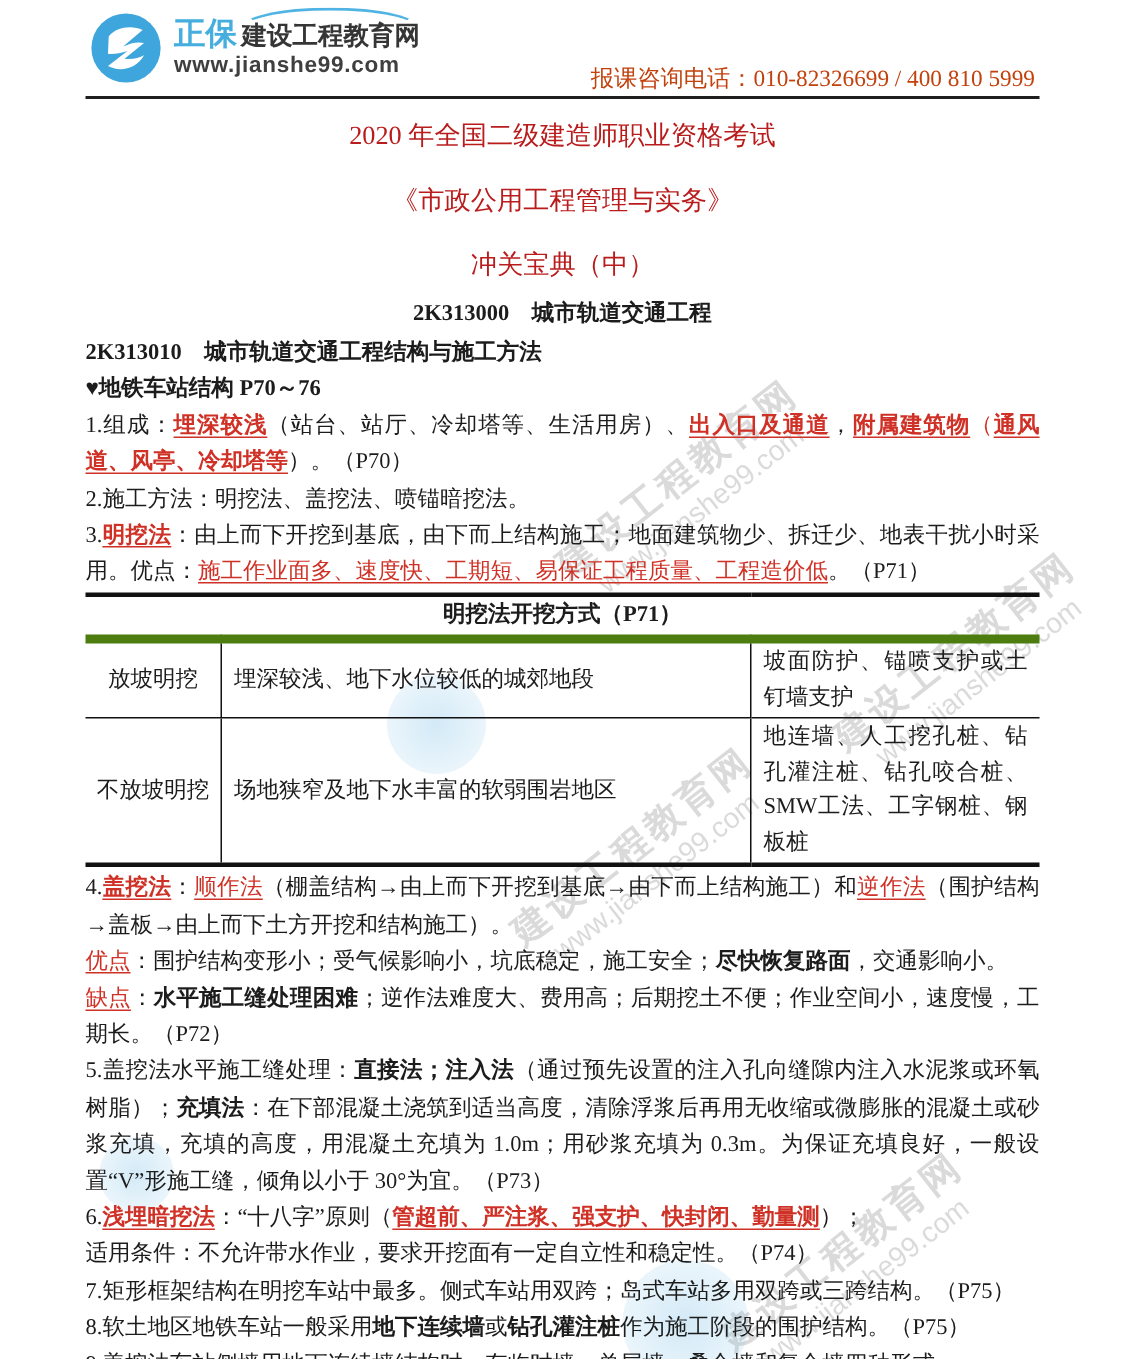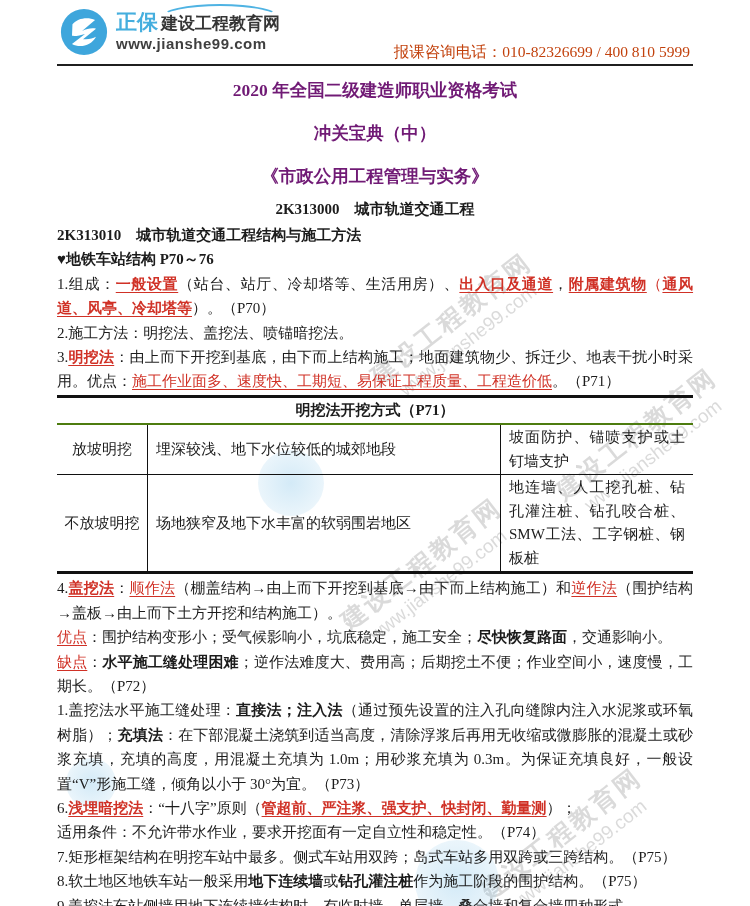--- a/index.html
+++ b/index.html
@@ -15,36 +15,36 @@
   .logo-text{font-family:"Liberation Sans","DejaVu Sans",sans-serif;position:relative;}
   .logo-arc{position:absolute;left:44px;top:-7px;width:116px;height:24px;
     border:2px solid transparent;border-top:2px solid #4fb3e3;border-radius:50%;}
   .logo-row1{display:flex;align-items:baseline;gap:3px;line-height:22px;}
   .brand-zh{color:#45aede;font-weight:bold;font-size:21px;}
   .brand-name{color:#353535;font-weight:bold;font-size:17px;}
   .logo-site{color:#3f3f3f;font-weight:bold;font-size:15px;line-height:18px;letter-spacing:.5px;}
   .phone{position:absolute;right:3px;bottom:1px;font-size:15.5px;color:#c2410c;}
   .rule{border-top:2px solid #1f1f1f;margin-top:0;}
   
-  .t{text-align:center;font-weight:bold;color:#701a75;}
+  .t{text-align:center;font-weight:normal;color:#b91c1c;}
   .t1{font-size:17.5px;margin-top:13px;line-height:23px;}
   .t2{font-size:17.5px;margin-top:20px;line-height:23px;}
   .t3{font-size:17.5px;margin-top:20px;line-height:23px;}
   .section-h{text-align:center;font-weight:bold;font-size:15px;margin-top:11px;line-height:21px;}
   
   .content{margin-top:3px;font-size:15px;line-height:24.4px;text-align:justify;}
   .c-heading{font-weight:bold;}
   .c-para{}
   .seg-b{font-weight:bold;}
   .seg-r{color:#d03126;}
   .seg-u{text-decoration:underline;text-underline-offset:3px;text-decoration-thickness:1px;}
   
   .c-table{width:100%;border-collapse:collapse;margin:1px 0 2px 0;font-size:15px;}
   .c-table td{padding:1px 8px;line-height:23.5px;vertical-align:middle;}
-  .tbl-title{border-top:3px solid #111;border-bottom:2px solid #4d7c0f;
+  .tbl-title{border-top:3px solid #111;border-bottom:6px solid #4d7c0f;
     text-align:center;font-weight:bold;padding:1px 0 2px 0;}
   .c-table tr:not(:first-child) td{border-bottom:1px solid #111;}
   .c-table tr.last-row td{border-bottom:3px solid #111;margin-top:18px;}
   .c-table td + td{border-left:1px solid #111;}
   .c-table td.col0{width:84px;text-align:center;padding:1px 3px;}
   .c-table td.col1{width:336px;}
   
   .wm{position:absolute;z-index:0;pointer-events:none;transform:rotate(-38deg);
     color:#bdbdbd;opacity:.55;font-family:"Liberation Sans","DejaVu Sans",sans-serif;
     text-align:center;white-space:nowrap;}
@@ -100,28 +100,28 @@
           <span class="brand-name">建设工程教育网</span>
         </span>
         <span class="logo-site" style="display:block;">www.jianshe99.com</span>
       </span>
     </div>
     <div class="phone">报课咨询电话：010-82326699 / 400 810 5999</div>
   </div>
   <div class="rule"></div>
 
   <div class="t t1">2020 年全国二级建造师职业资格考试</div>
+  <div class="t t2">《市政公用工程管理与实务》</div>
   <div class="t t3">冲关宝典（中）</div>
-  <div class="t t2">《市政公用工程管理与实务》</div>
   <div class="section-h">2K313000　城市轨道交通工程</div>
 
   <div class="content">
       <div class="c-heading">2K313010　城市轨道交通工程结构与施工方法</div>
       <div class="c-heading">♥地铁车站结构 P70～76</div>
-      <div class="c-para"><span>1.组成：</span><span class="seg-r seg-u seg-b">一般设置</span><span>（站台、站厅、冷却塔等、生活用房）、</span><span class="seg-r seg-u seg-b">出入口及通道</span><span>，</span><span class="seg-r seg-u seg-b">附属建筑物</span><span class="seg-r">（</span><span class="seg-r seg-u seg-b">通风道、风亭、冷却塔等</span><span>）。（P70）</span></div>
+      <div class="c-para"><span>1.组成：</span><span class="seg-r seg-u seg-b">埋深较浅</span><span>（站台、站厅、冷却塔等、生活用房）、</span><span class="seg-r seg-u seg-b">出入口及通道</span><span>，</span><span class="seg-r seg-u seg-b">附属建筑物</span><span class="seg-r">（</span><span class="seg-r seg-u seg-b">通风道、风亭、冷却塔等</span><span>）。（P70）</span></div>
       <div class="c-para"><span>2.施工方法：明挖法、盖挖法、喷锚暗挖法。</span></div>
       <div class="c-para"><span>3.</span><span class="seg-r seg-u seg-b">明挖法</span><span>：由上而下开挖到基底，由下而上结构施工；地面建筑物少、拆迁少、地表干扰小时采用。优点：</span><span class="seg-r seg-u">施工作业面多、速度快、工期短、易保证工程质量、工程造价低</span><span>。（P71）</span></div>
       <table class="c-table">
         <tbody>
           <tr>
             <td colspan="3" class="tbl-title">明挖法开挖方式（P71）</td>
           </tr>
           <tr>
             <td class="col0">放坡明挖</td>
             <td class="col1">埋深较浅、地下水位较低的城郊地段</td>
@@ -130,21 +130,21 @@
           <tr class="last-row">
             <td class="col0">不放坡明挖</td>
             <td class="col1">场地狭窄及地下水丰富的软弱围岩地区</td>
             <td>地连墙、人工挖孔桩、钻孔灌注桩、钻孔咬合桩、SMW工法、工字钢桩、钢板桩</td>
           </tr>
         </tbody>
       </table>
       <div class="c-para"><span>4.</span><span class="seg-r seg-u seg-b">盖挖法</span><span>：</span><span class="seg-r seg-u">顺作法</span><span>（棚盖结构→由上而下开挖到基底→由下而上结构施工）和</span><span class="seg-r seg-u">逆作法</span><span>（围护结构→盖板→由上而下土方开挖和结构施工）。</span></div>
       <div class="c-para"><span class="seg-r seg-u">优点</span><span>：围护结构变形小；受气候影响小，坑底稳定，施工安全；</span><span class="seg-b">尽快恢复路面</span><span>，交通影响小。</span></div>
       <div class="c-para"><span class="seg-r seg-u">缺点</span><span>：</span><span class="seg-b">水平施工缝处理困难</span><span>；逆作法难度大、费用高；后期挖土不便；作业空间小，速度慢，工期长。（P72）</span></div>
-      <div class="c-para"><span>1.盖挖法水平施工缝处理：</span><span class="seg-b">直接法；注入法</span><span>（通过预先设置的注入孔向缝隙内注入水泥浆或环氧树脂）；</span><span class="seg-b">充填法</span><span>：在下部混凝土浇筑到适当高度，清除浮浆后再用无收缩或微膨胀的混凝土或砂浆充填，充填的高度，用混凝土充填为 1.0m；用砂浆充填为 0.3m。为保证充填良好，一般设置“V”形施工缝，倾角以小于 30°为宜。（P73）</span></div>
+      <div class="c-para"><span>5.盖挖法水平施工缝处理：</span><span class="seg-b">直接法；注入法</span><span>（通过预先设置的注入孔向缝隙内注入水泥浆或环氧树脂）；</span><span class="seg-b">充填法</span><span>：在下部混凝土浇筑到适当高度，清除浮浆后再用无收缩或微膨胀的混凝土或砂浆充填，充填的高度，用混凝土充填为 1.0m；用砂浆充填为 0.3m。为保证充填良好，一般设置“V”形施工缝，倾角以小于 30°为宜。（P73）</span></div>
       <div class="c-para"><span>6.</span><span class="seg-r seg-u seg-b">浅埋暗挖法</span><span>：“十八字”原则（</span><span class="seg-r seg-u seg-b">管超前、严注浆、强支护、快封闭、勤量测</span><span>）；</span></div>
       <div class="c-para"><span>适用条件：不允许带水作业，要求开挖面有一定自立性和稳定性。（P74）</span></div>
       <div class="c-para"><span>7.矩形框架结构在明挖车站中最多。侧式车站用双跨；岛式车站多用双跨或三跨结构。（P75）</span></div>
       <div class="c-para"><span>8.软土地区地铁车站一般采用</span><span class="seg-b">地下连续墙</span><span>或</span><span class="seg-b">钻孔灌注桩</span><span>作为施工阶段的围护结构。（P75）</span></div>
       <div class="c-para"><span>9.盖挖法车站侧墙用地下连续墙结构时，有临时墙、单层墙、叠合墙和复合墙四种形式。</span></div>
     </div>
 
 </div>
 
 </body></html>

